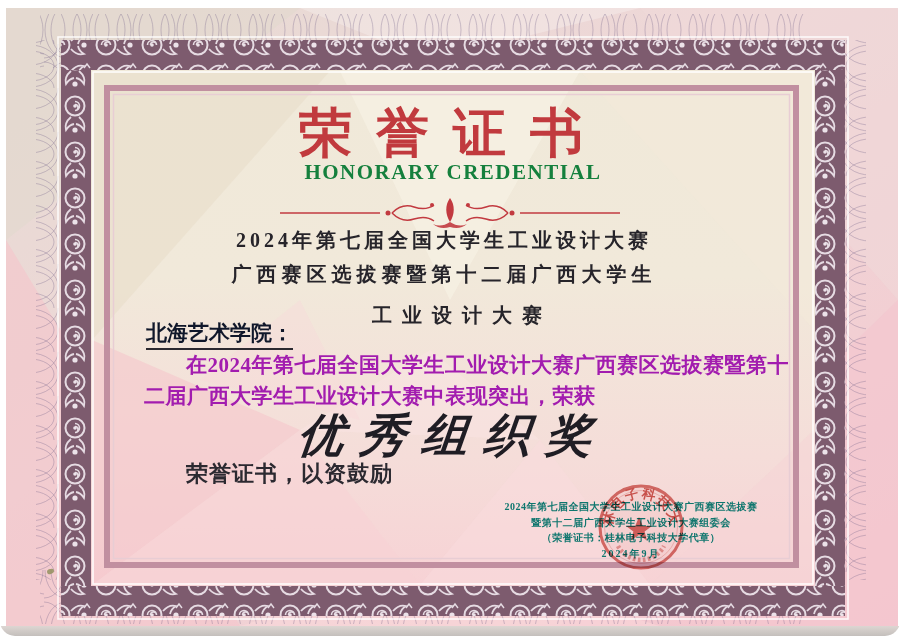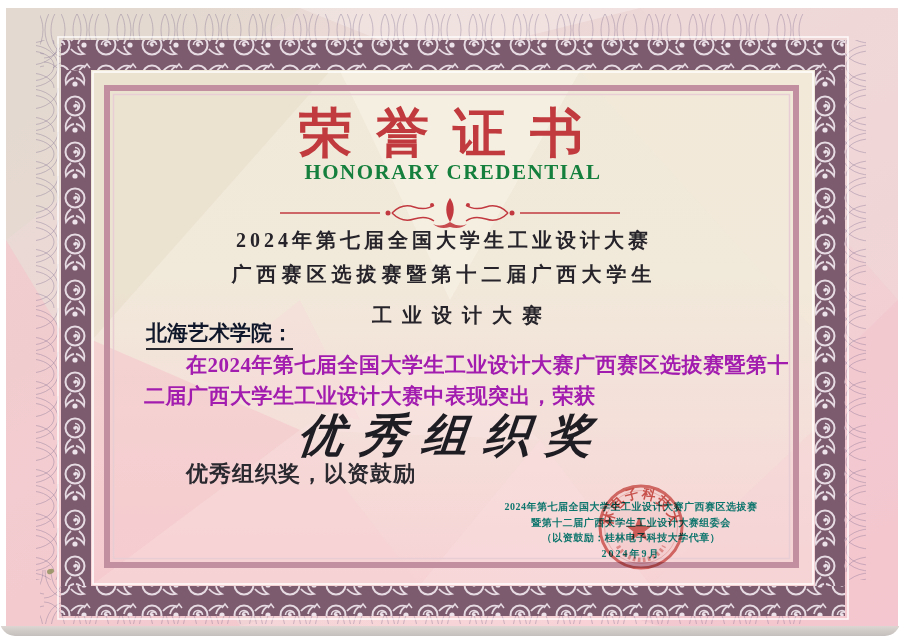--- a/index.html
+++ b/index.html
@@ -163,26 +163,26 @@
 
       <div class="abs head head1">2024年第七届全国大学生工业设计大赛</div>
       <div class="abs head head2">广西赛区选拔赛暨第十二届广西大学生</div>
       <div class="abs head head3">工业设计大赛</div>
 
       <div class="abs recipient">北海艺术学院：</div>
       <div class="abs bodyline body1">在2024年第七届全国大学生工业设计大赛广西赛区选拔赛暨第十</div>
       <div class="abs bodyline body2">二届广西大学生工业设计大赛中表现突出，荣获</div>
 
       <div class="abs award">优秀组织奖</div>
-      <div class="abs issue">优秀组织奖，以资鼓励</div>
+      <div class="abs issue">荣誉证书，以资鼓励</div>
 
       <div class="abs sig">
         <div>2024年第七届全国大学生工业设计大赛广西赛区选拔赛</div>
         <div>暨第十二届广西大学生工业设计大赛组委会</div>
-        <div>（以资鼓励：桂林电子科技大学代章）</div>
+        <div>（荣誉证书：桂林电子科技大学代章）</div>
         <div class="date">2024年9月</div>
       </div>
 
       <div class="abs speck"></div>
     </div>
 
     <svg class="stamp" width="110" height="110" viewBox="586 472 110 110">
       <defs>
         <path id="sealArc" d="M 612,527 A 29,29 0 1 1 670,527" fill="none"></path>
       </defs>

